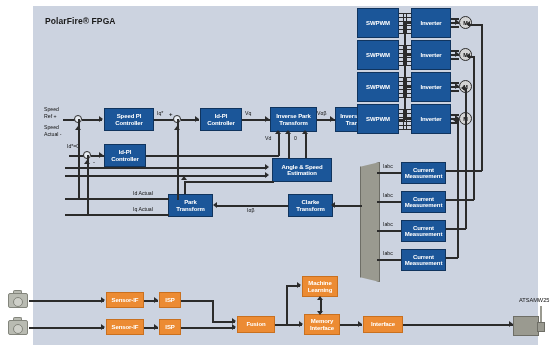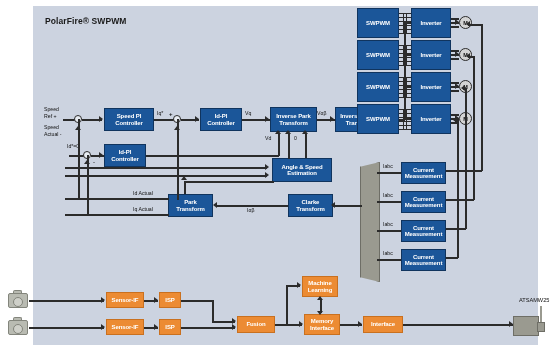--- a/index.html
+++ b/index.html
@@ -76,21 +76,21 @@
   .wifi .cap{position:absolute;font-size:5.6px;color:#111;white-space:nowrap;
              left:6px;top:-13px;}
 </style>
 </head>
 <body>
 
 <div id="stage">
 
   <div class="panel" style="left:33px;top:6px;width:505px;height:339px;"></div>
 
-  <div class="title" style="left:45px;top:16px;">PolarFire® SWPWM</div>
+  <div class="title" style="left:45px;top:16px;">PolarFire® FPGA</div>
 
   <div class="lbl" style="left:44px;top:106px;">
     <span>Speed</span><br>
     <span>Ref +</span>
   </div>
   <div class="lbl" style="left:44px;top:124px;">
     <span>Speed</span><br>
     <span>Actual -</span>
   </div>
 

